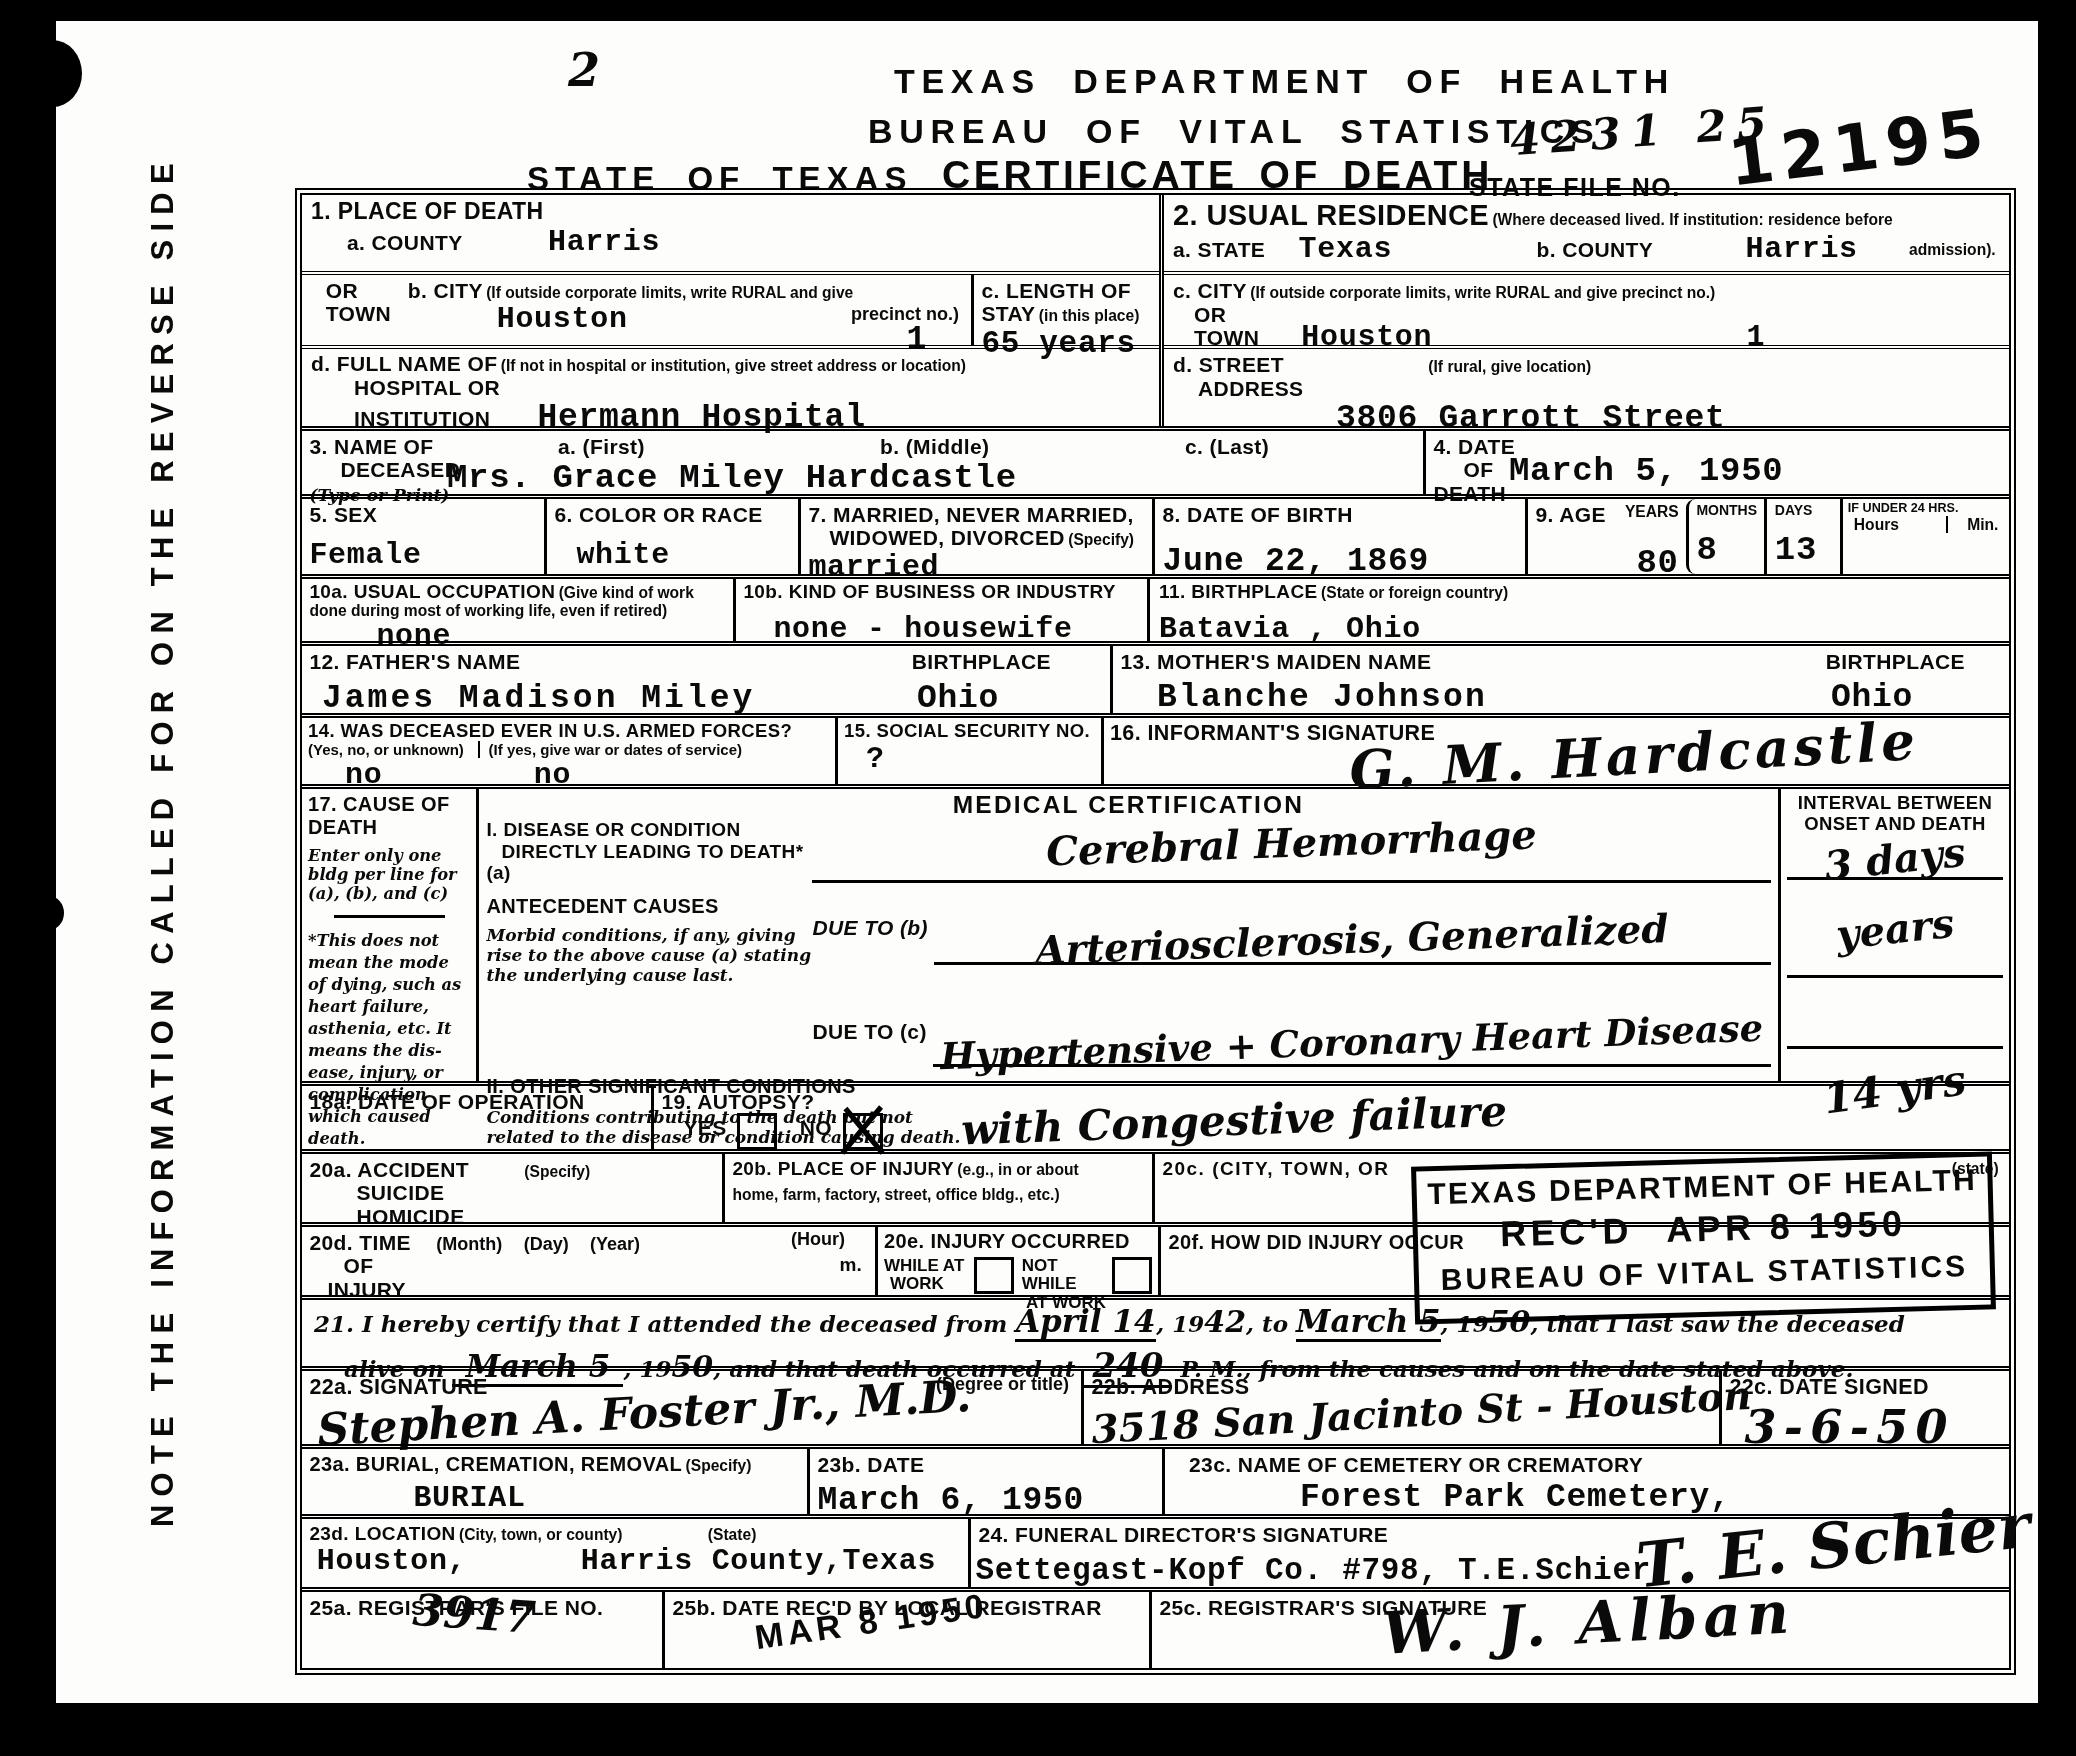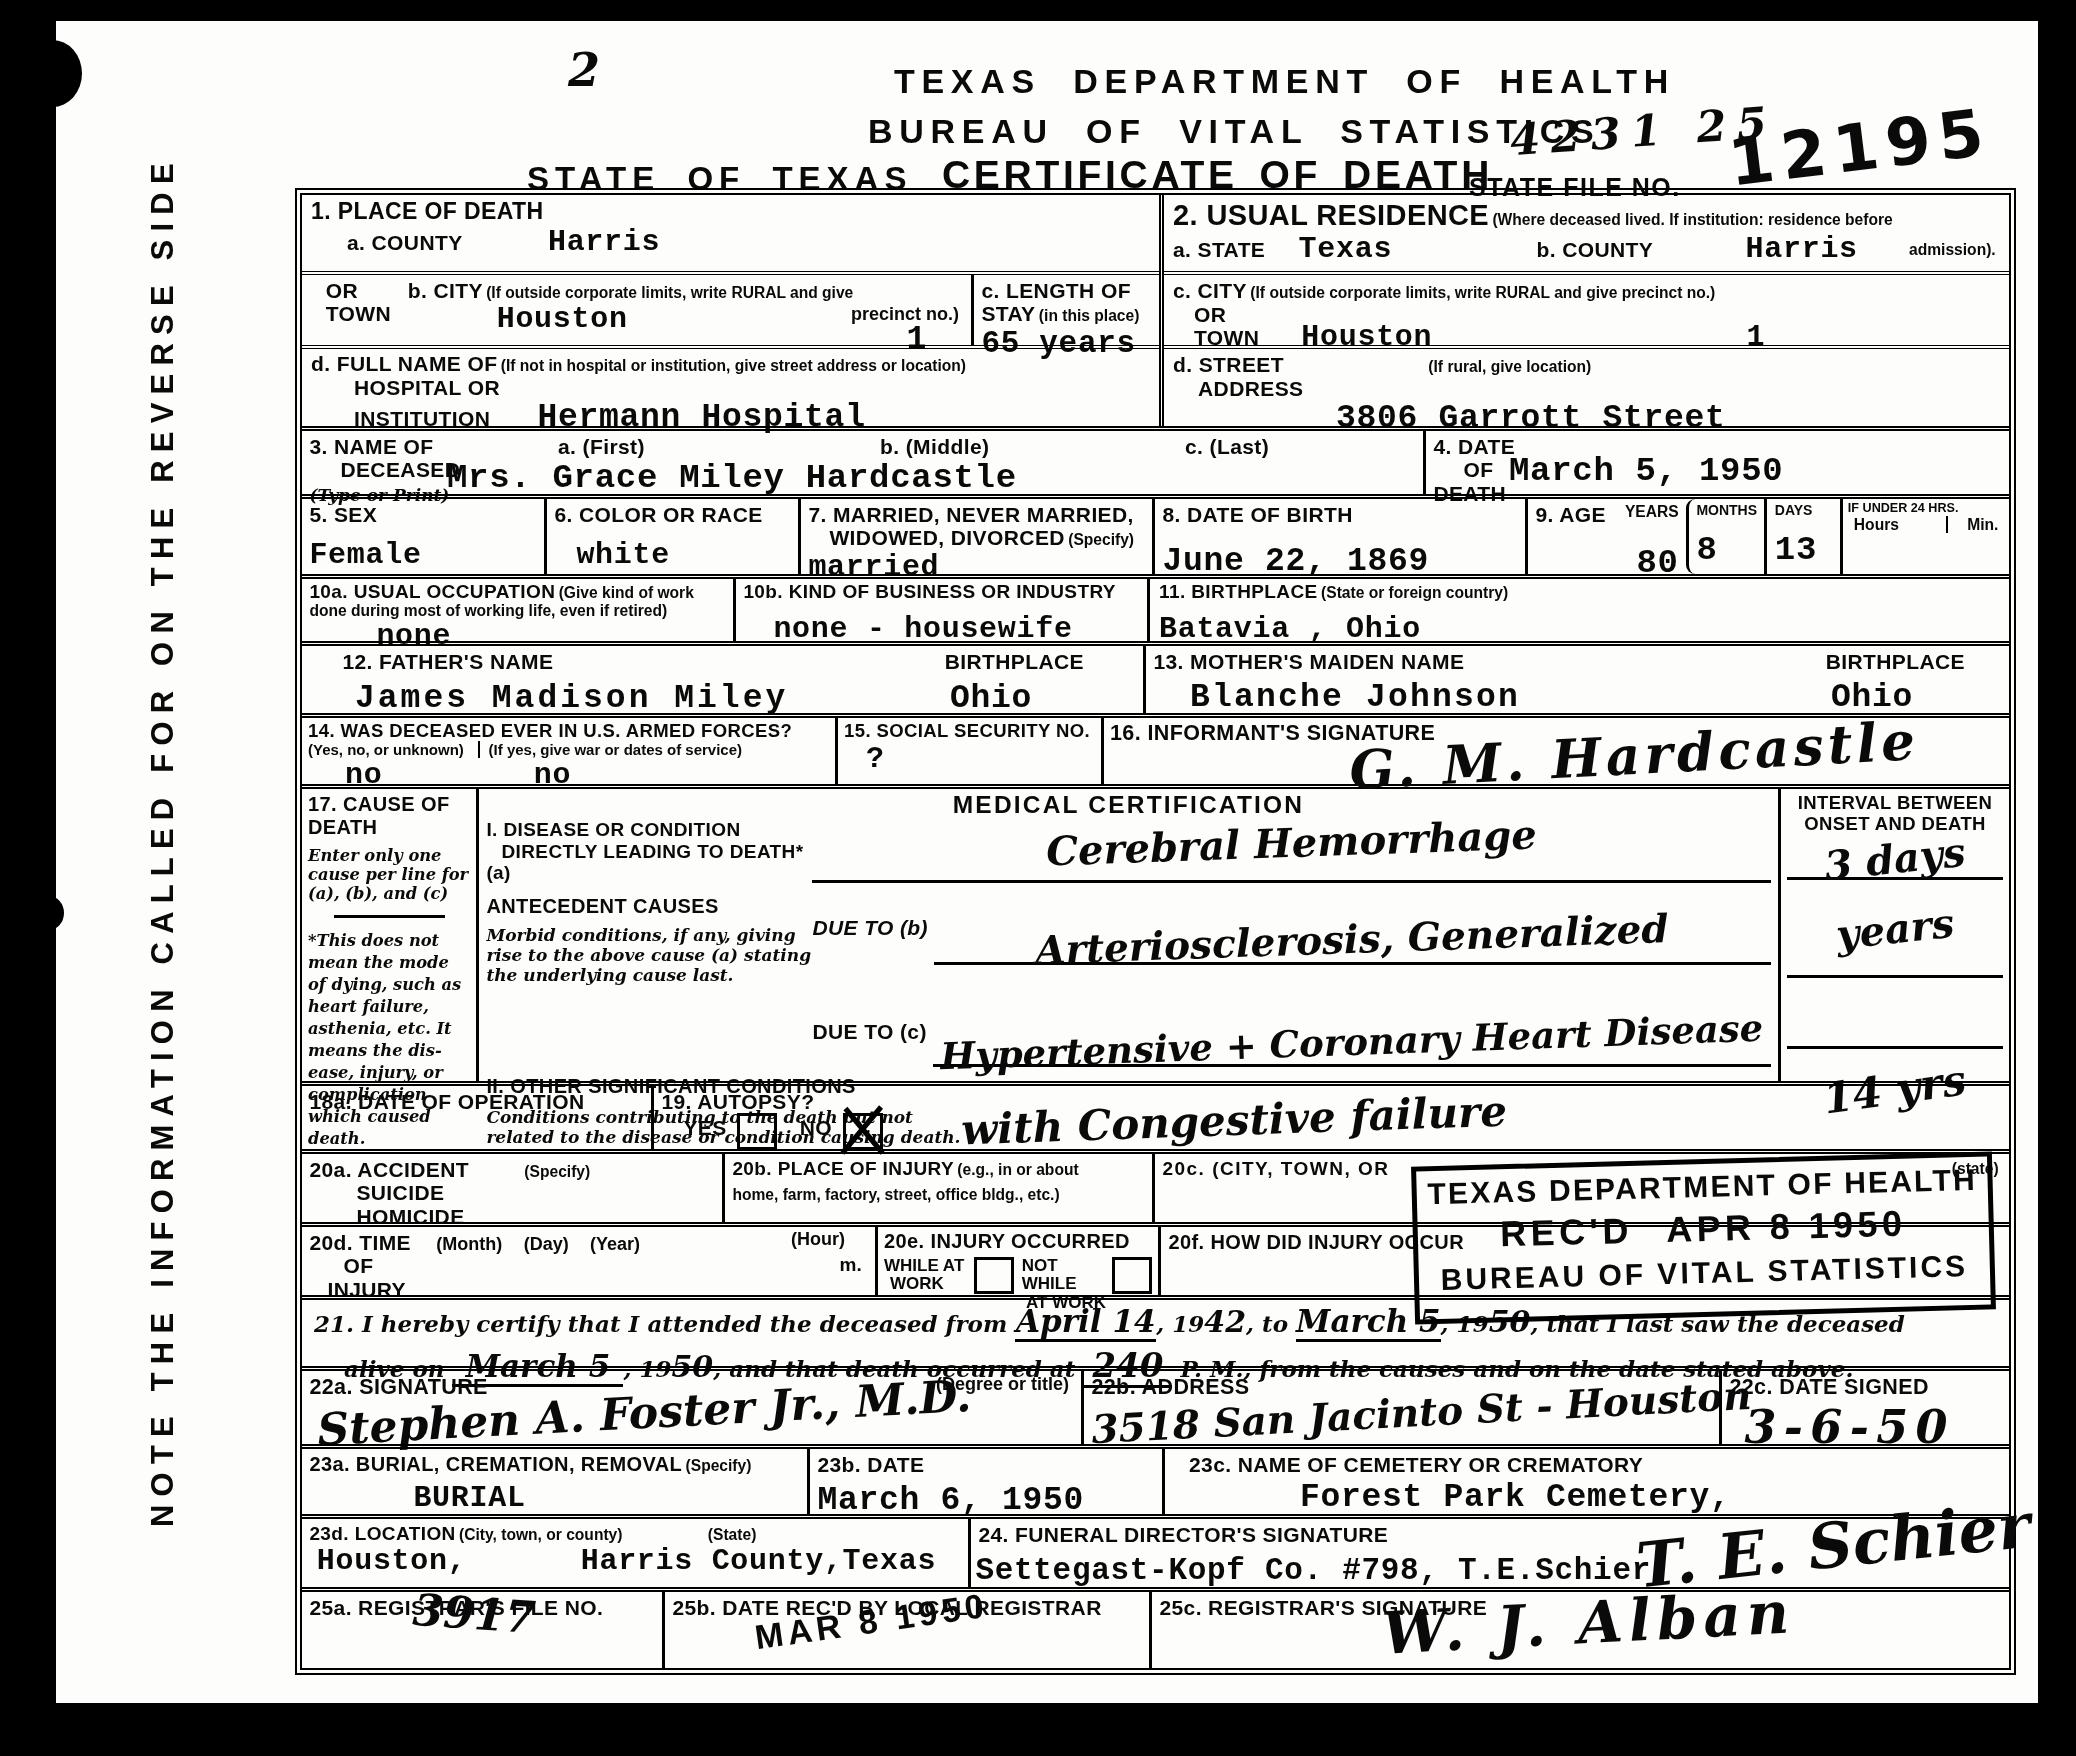--- a/index.html
+++ b/index.html
@@ -194,21 +194,21 @@
         <div class="lb" style="font-size:19px;">10b. KIND OF BUSINESS OR INDUSTRY</div>
         <div class="tw" style="margin-top:10.4px;margin-left:30px;">none - housewife</div>
       </div>
       <div class="cell bl" style="flex:1;padding:1.5px 9px;">
         <span class="lb" style="font-size:19px;">11. BIRTHPLACE</span>
         <span class="sm">(State or foreign country)</span>
         <div class="tw" style="margin-top:10.4px;">Batavia , Ohio</div>
       </div>
     </div>
 
-    <div class="row" style="height:72px;padding-left:33px;">
+    <div class="row" style="height:72px;">
       <div class="cell" style="flex:0 0 808px;">
         <span class="lb">12. FATHER'S NAME</span>
         <span class="lb" style="position:absolute;right:59px;top:4.4px;">BIRTHPLACE</span>
         <div>
           <span class="tw" style="position:absolute;left:20px;top:34px;font-size:33px;letter-spacing:3px;">James Madison Miley</span>
           <span class="tw" style="position:absolute;right:111px;top:34px;font-size:33px;">Ohio</span>
         </div>
       </div>
       <div class="cell bl" style="flex:1;">
         <span class="lb">13. MOTHER'S MAIDEN NAME</span>
@@ -234,21 +234,21 @@
       </div>
       <div class="cell bl" style="flex:1;padding:3px 6px;overflow:visible;z-index:5;">
         <span class="lb" style="font-size:21.5px;">16. INFORMANT'S SIGNATURE</span>
         <span class="hw sig" style="position:absolute;left:245px;top:6px;font-size:53px;letter-spacing:4.4px;">G. M. Hardcastle</span>
       </div>
     </div>
 
     <div class="row" style="height:297px;">
       <div class="cell" style="flex:0 0 174px;padding:4.4px 6px;">
         <div class="lb" style="font-size:20px;">17. CAUSE OF DEATH</div>
-        <div class="hw" style="font-size:16.3px;margin-top:7.4px;white-space:normal;">Enter only one cause per line for (a), (b), and (c)</div>
+        <div class="hw" style="font-size:16.3px;margin-top:7.4px;white-space:normal;">Enter only one bldg per line for (a), (b), and (c)</div>
         <div style="border-top:3px solid #000;width:111px;margin:12px auto;"></div>
         <div class="hw" style="font-size:16.3px;white-space:normal;line-height:1.35;">*This does not mean the mode of dying, such as heart failure, asthenia, etc.  It means the dis-ease, injury, or complication which caused death.</div>
       </div>
       <div class="cell bl" style="flex:0 0 1302px;padding:0 7.4px;">
         <div class="lb ctr" style="font-size:24.5px;letter-spacing:2.2px;margin-top:1.5px;">MEDICAL CERTIFICATION</div>
         <div style="display:flex;margin-top:1.5px;">
           <div style="flex:0 0 326px;">
             <div class="lb" style="font-size:19px;">I. DISEASE OR CONDITION</div>
             <span class="lb" style="font-size:19px;margin-left:15px;">DIRECTLY LEADING TO DEATH*</span>
             <span class="lb" style="font-size:19px;">(a)</span>

